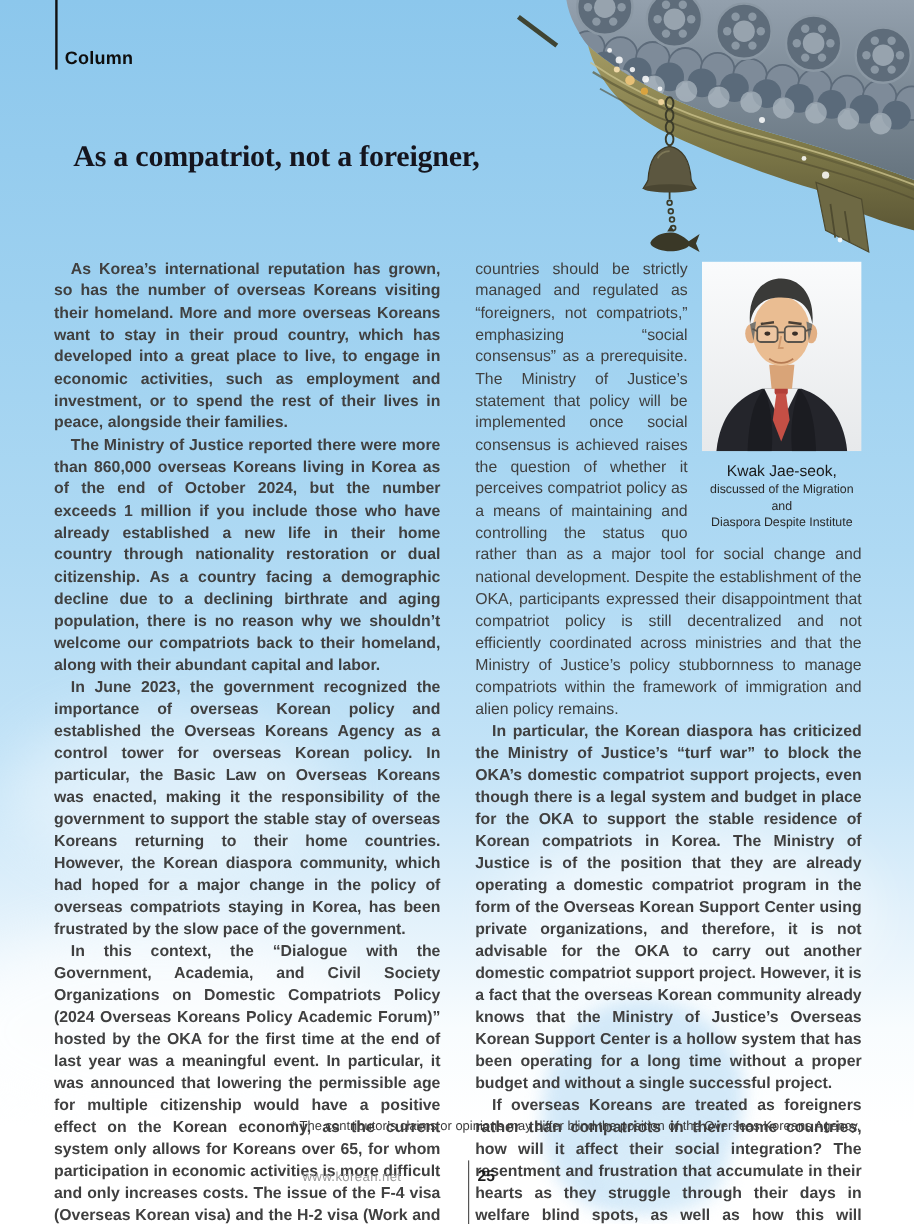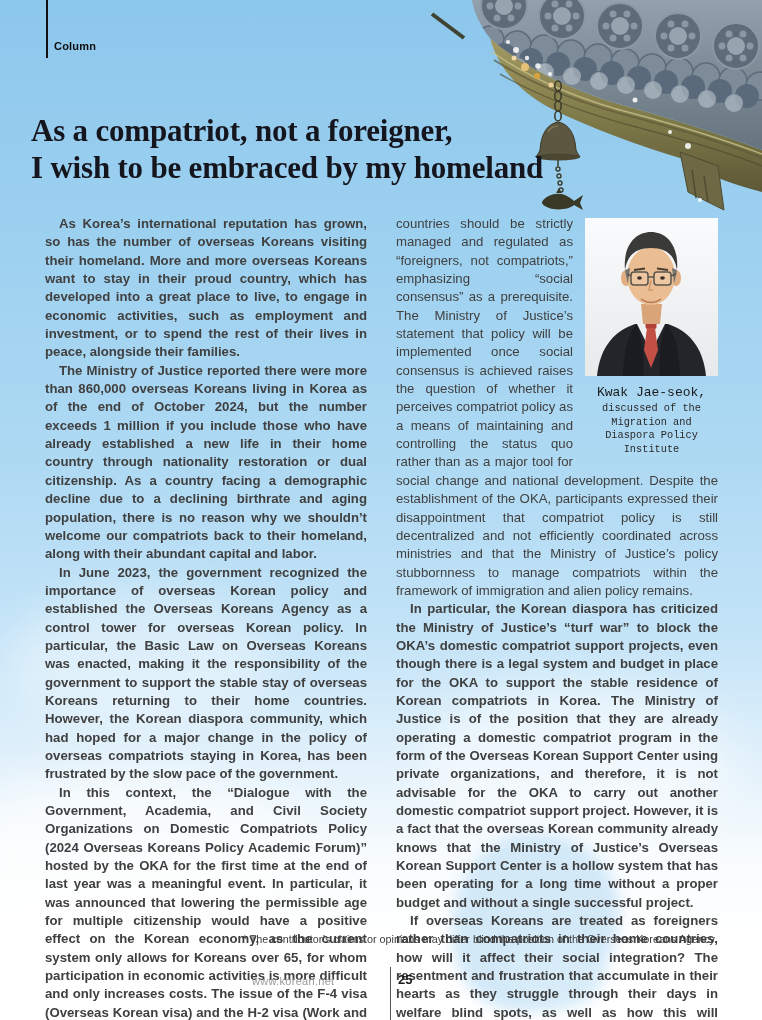--- a/index.html
+++ b/index.html
@@ -10,29 +10,29 @@
   .c1{left:6px;top:590px;width:270px;height:140px;opacity:.38;}
   .c2{left:420px;top:680px;width:310px;height:170px;opacity:.5;}
   .c3{left:-50px;top:770px;width:360px;height:180px;opacity:.6;}
   .peninsula{position:absolute;left:452px;top:833px;width:168px;height:178px;background:#cfe7f8;
     border-radius:48% 52% 60% 40%/55% 45% 58% 42%;filter:blur(7px);opacity:.9;}
   .peninsula2{position:absolute;left:505px;top:938px;width:100px;height:72px;background:#d8ecf9;
     border-radius:50%;filter:blur(8px);opacity:.9;}
   .roof{position:absolute;top:0;right:0;z-index:1;}
   .content{position:relative;z-index:2;}
   .kicker-rule{position:absolute;left:46px;top:0;width:2px;height:58px;background:#111;}
-  .kicker{position:absolute;left:54px;top:40px;font-size:11px;font-weight:bold;color:#0e0e0e;letter-spacing:.2px;}
-  .title{position:absolute;left:31px;top:112px;margin:0;font-family:"Liberation Serif",serif;
-    font-weight:bold;font-size:31px;line-height:37px;color:#15151e;letter-spacing:-.2px;}
+  .kicker{position:absolute;left:54px;top:40px;font-size:15px;font-weight:bold;color:#0e0e0e;letter-spacing:.2px;}
+  .title{position:absolute;left:61px;top:112px;margin:0;font-family:"Liberation Serif",serif;
+    font-weight:bold;font-size:25px;line-height:37px;color:#15151e;letter-spacing:-.2px;}
   .col{position:absolute;top:215px;font-size:13.2px;line-height:18.35px;color:#404040;text-align:justify;}
   .col p{margin:0;}
   .col-left{left:45px;width:322px;}
   .col-right{left:396px;width:322px;}
   p.indent{text-indent:14px;font-weight:bold;}
-  .photo-box{float:right;width:133px;margin:3px 0 10px 12px;text-align:center;font-family:Liberation Mono, monospace;}
+  .photo-box{float:right;width:133px;margin:3px 0 10px 12px;text-align:center;}
   .photo-box svg.portrait{display:block;width:133px;height:158px;}
   .cap-name{margin-top:8px;font-size:13px;color:#1a1a1a;}
   .cap-role{font-size:10.3px;line-height:13.5px;color:#2a2a2a;}
   .disclaimer{position:absolute;right:45px;top:933px;font-size:10.8px;color:#3c3c3c;z-index:3;}
   .footer-url{position:absolute;left:252px;top:975px;width:126px;font-size:11px;color:#9a9a9a;letter-spacing:.3px;z-index:3;}
   .footer-rule{position:absolute;left:390px;top:967px;width:1px;height:53px;background:#555;z-index:3;}
   .footer-page{position:absolute;left:398px;top:972px;font-size:13px;font-weight:bold;color:#1d1d1d;z-index:3;}
 </style>
 </head>
 <body>
@@ -208,21 +208,20 @@
     </g>
   </svg>
 
   <div class="content">
 
     <div class="kicker-rule"></div>
     <div class="kicker">Column</div>
 
     <h1 class="title">
       <span>As a compatriot, not a foreigner,</span><br>
-      <span>I wish to be embraced by my homeland</span>
     </h1>
 
     <div class="col col-left">
       <p class="indent">As Korea’s international reputation has grown, so has the number of overseas Koreans visiting their homeland. More and more overseas Koreans want to stay in their proud country, which has developed into a great place to live, to engage in economic activities, such as employment and investment, or to spend the rest of their lives in peace, alongside their families.</p>
       <p class="indent">The Ministry of Justice reported there were more than 860,000 overseas Koreans living in Korea as of the end of October 2024, but the number exceeds 1 million if you include those who have already established a new life in their home country through nationality restoration or dual citizenship. As a country facing a demographic decline due to a declining birthrate and aging population, there is no reason why we shouldn’t welcome our compatriots back to their homeland, along with their abundant capital and labor.</p>
       <p class="indent">In June 2023, the government recognized the importance of overseas Korean policy and established the Overseas Koreans Agency as a control tower for overseas Korean policy. In particular, the Basic Law on Overseas Koreans was enacted, making it the responsibility of the government to support the stable stay of overseas Koreans returning to their home countries. However, the Korean diaspora community, which had hoped for a major change in the policy of overseas compatriots staying in Korea, has been frustrated by the slow pace of the government.</p>
       <p class="indent">In this context, the “Dialogue with the Government, Academia, and Civil Society Organizations on Domestic Compatriots Policy (2024 Overseas Koreans Policy Academic Forum)” hosted by the OKA for the first time at the end of last year was a meaningful event. In particular, it was announced that lowering the permissible age for multiple citizenship would have a positive effect on the Korean economy, as the current system only allows for Koreans over 65, for whom participation in economic activities is more difficult and only increases costs. The issue of the F-4 visa (Overseas Korean visa) and the H-2 visa (Work and Visit visa), which are specifically applied to overseas Koreans, were also discussed in detail, including issues with how the visa and employment policies are causing great suffering to the lives of overseas compatriots residing in Korea.</p>
 
     </div>
 
@@ -253,21 +252,21 @@
           <rect x="46" y="54" width="17" height="13" rx="3" fill="#ffffff" fill-opacity=".15" stroke="#5a544c" stroke-width="1.5"></rect>
           <rect x="69" y="54" width="17" height="13" rx="3" fill="#ffffff" fill-opacity=".15" stroke="#5a544c" stroke-width="1.5"></rect>
           <path d="M63,59 L69,59 M46,58 L42,56 M86,58 L91,56" stroke="#5a544c" stroke-width="1.5" fill="none"></path>
           <ellipse cx="54.5" cy="60" rx="2.4" ry="1.7" fill="#3a2f28"></ellipse>
           <ellipse cx="77.5" cy="60" rx="2.4" ry="1.7" fill="#3a2f28"></ellipse>
           <path d="M66,62 L64,72 L68,72" stroke="#d09a6e" stroke-width="1.5" fill="none"></path>
           <path d="M56,81 C62,85.5 70,85.5 76,81" stroke="#b57a52" stroke-width="1.5" fill="none"></path>
         </svg>
         <div class="cap-name">Kwak Jae-seok,</div>
         <div class="cap-role">discussed of the Migration and</div>
-        <div class="cap-role">Diaspora Policy Institute</div>
+        <div class="cap-role">Diaspora Despite Institute</div>
       </div>
       <p>countries should be strictly managed and regulated as “foreigners, not compatriots,” emphasizing “social consensus” as a prerequisite. The Ministry of Justice’s statement that policy will be implemented once social consensus is achieved raises the question of whether it perceives compatriot policy as a means of maintaining and controlling the status quo rather than as a major tool for social change and national development. Despite the establishment of the OKA, participants expressed their disappointment that compatriot policy is still decentralized and not efficiently coordinated across ministries and that the Ministry of Justice’s policy stubbornness to manage compatriots within the framework of immigration and alien policy remains.</p>
       <p class="indent">In particular, the Korean diaspora has criticized the Ministry of Justice’s “turf war” to block the OKA’s domestic compatriot support projects, even though there is a legal system and budget in place for the OKA to support the stable residence of Korean compatriots in Korea. The Ministry of Justice is of the position that they are already operating a domestic compatriot program in the form of the Overseas Korean Support Center using private organizations, and therefore, it is not advisable for the OKA to carry out another domestic compatriot support project. However, it is a fact that the overseas Korean community already knows that the Ministry of Justice’s Overseas Korean Support Center is a hollow system that has been operating for a long time without a proper budget and without a single successful project.</p>
       <p class="indent"><span>If overseas Koreans are treated as foreigners rather than compatriots in their home countries, how will it affect their social integration? The resentment and frustration that accumulate in their hearts as they struggle through their days in welfare blind spots, as well as how this will possibly aid the national task of building a community and establishing an identity for the Korean people, should be soberly reflected on.</span>
         
       </p>
     </div>
 
     <div class="disclaimer">* The contributor’s claims or opinions may differ blind the position of the Overseas Koreans Agency.</div>
     <div class="footer-url">www.korean.net</div>

